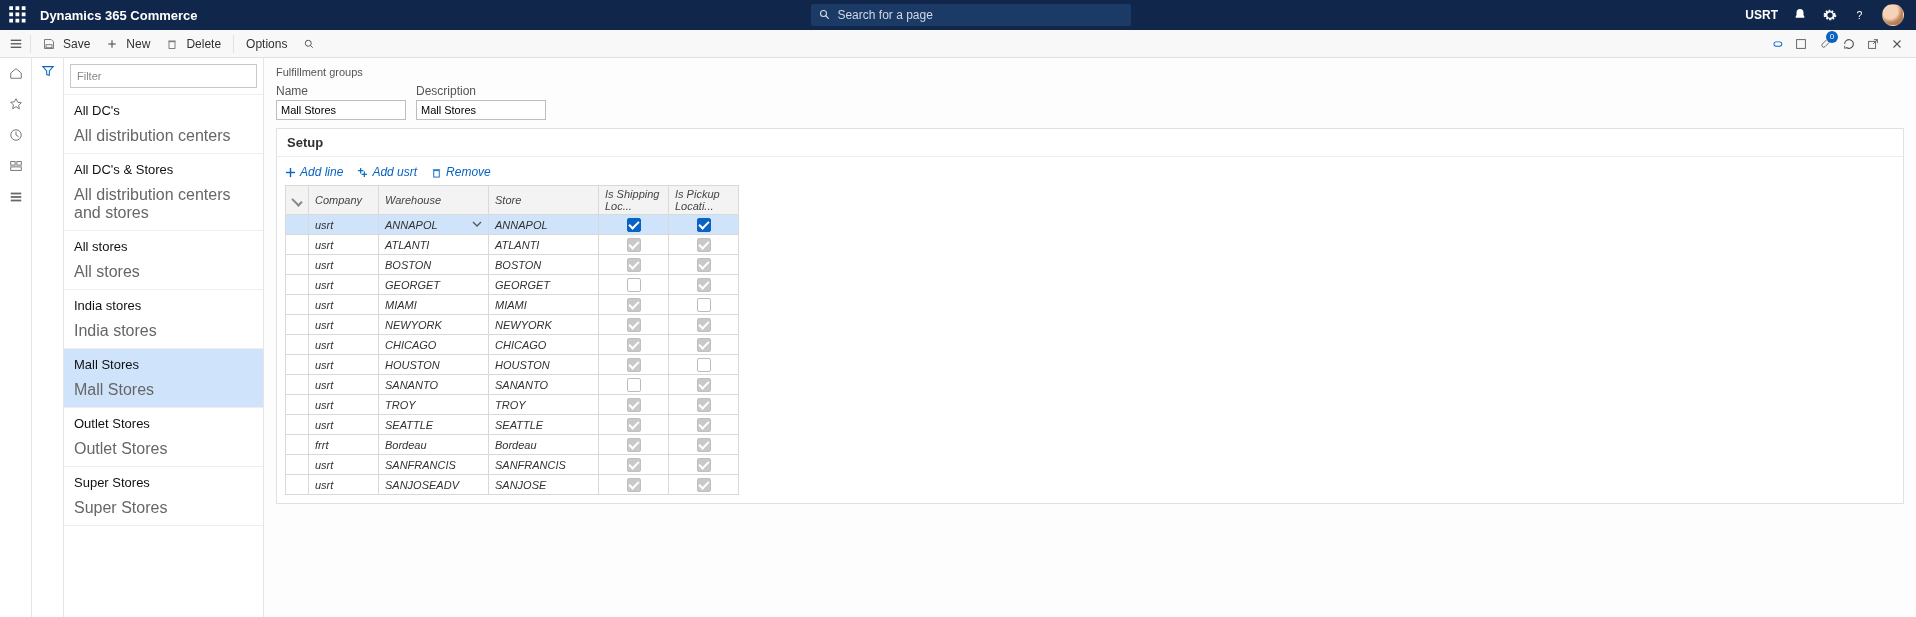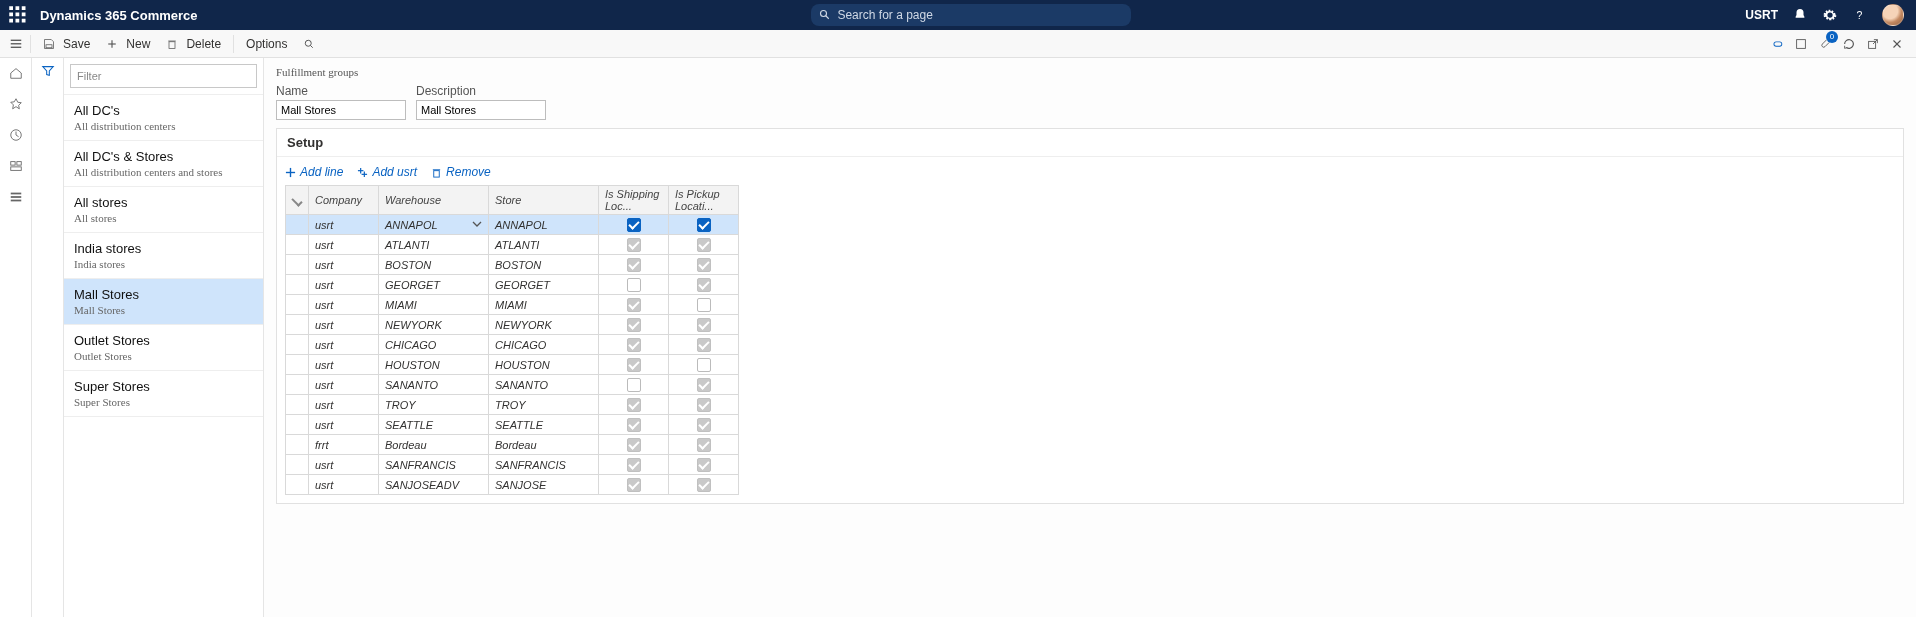--- a/index.html
+++ b/index.html
@@ -4,21 +4,21 @@
 <style>
 * { box-sizing: border-box; margin: 0; padding: 0; }
 body { font-family: "Segoe UI", Arial, sans-serif; font-size: 12px; color: #323130; background: #fff; overflow: hidden; }
 
 
 .top-header { height: 30px; background: #10264a; display: flex; align-items: center; color: #fff; padding: 0 8px; }
 .waffle { width: 20px; height: 20px; display: inline-flex; align-items: center; justify-content: center; margin-right: 12px; cursor: pointer; }
 .waffle svg { fill: #fff; }
 .app-title { font-size: 13px; font-weight: 600; flex: 0 0 auto; }
 .header-spacer1 { flex: 1; }
-.search-box { width: 320px; height: 22px; background: #1b3a66; border-radius: 8px; display: flex; align-items: center; padding: 0 8px; color: #cfd8e5; cursor: text; }
+.search-box { width: 320px; height: 22px; background: #1b3a66; border-radius: 2px; display: flex; align-items: center; padding: 0 8px; color: #cfd8e5; cursor: text; }
 .search-box svg { width: 12px; height: 12px; fill: #cfd8e5; margin-right: 6px; }
 .search-box span { font-size: 12px; }
 .header-spacer2 { flex: 1; }
 .header-right { display: flex; align-items: center; gap: 14px; margin-right: 4px; }
 .header-right .txt { font-size: 12px; font-weight: 600; }
 .header-icon { width: 16px; height: 16px; display: inline-flex; align-items: center; justify-content: center; cursor: pointer; }
 .header-icon svg { width: 14px; height: 14px; fill: #fff; }
 .avatar { width: 22px; height: 22px; border-radius: 50%; background: radial-gradient(circle at 35% 30%, #f5d3b8 0 40%, #c48a63 60%, #8a5a3a 100%); border: 1px solid #fff3; cursor: pointer; }
 
 
@@ -42,25 +42,25 @@
 .list-shell { width: 32px; background:#fff; border-right:1px solid #e5e5e5; display:flex; flex-direction:column; align-items:center; padding-top:6px; }
 .filter-icon svg { width:14px; height:14px; fill:#0a63c2; }
 
 .nav-pane { width: 200px; border-right: 1px solid #e5e5e5; display: flex; flex-direction: column; }
 .nav-filter { padding: 6px; }
 .nav-filter input { width: 100%; height: 24px; border: 1px solid #c8c8c8; padding: 0 6px; font-size: 11px; }
 .nav-filter input::placeholder { color: #888; }
 .nav-list { flex: 1; overflow:auto; border-top:1px solid #eee; }
 .nav-item { padding: 8px 10px 8px 10px; border-bottom: 1px solid #eee; cursor: pointer; }
 .nav-item .ni-title { font-size: 13px; color:#111; }
-.nav-item .ni-sub { font-size: 11px; color: #666; margin-top: 2px; font-family: Liberation Serif, serif; }
+.nav-item .ni-sub { font-size: 16px; color: #666; margin-top: 9px; }
 .nav-item.selected { background: #cfe4fb; }
 
 .main { flex: 1; overflow: auto; padding: 8px 12px 20px 12px; background:#fdfdfd; }
-.crumb { font-size: 11px; color: #555; margin-bottom: 6px; font-family: Liberation Serif, serif; }
+.crumb { font-size: 11px; color: #555; margin-bottom: 6px; }
 
 .form-row { display: flex; gap: 10px; margin-bottom: 8px; }
 .form-field label { display:block; font-size: 12px; color: #555; margin-bottom: 2px; }
 .form-field input { width: 130px; height: 20px; border: 1px solid #bdbdbd; padding: 0 4px; font-size: 11px; }
 
 .section-card { border: 1px solid #e1e1e1; background:#fff; }
 .section-head { padding: 6px 10px; font-size: 13px; font-weight: 600; border-bottom: 1px solid #eee; cursor:pointer; }
 .section-body { padding: 8px 8px 8px 8px; font-style: italic; }
 .line-actions { display: flex; gap: 14px; margin-bottom: 6px; }
 .line-act { display: inline-flex; align-items:center; gap:4px; color:#0a63c2; cursor:pointer; font-size:12px; }

